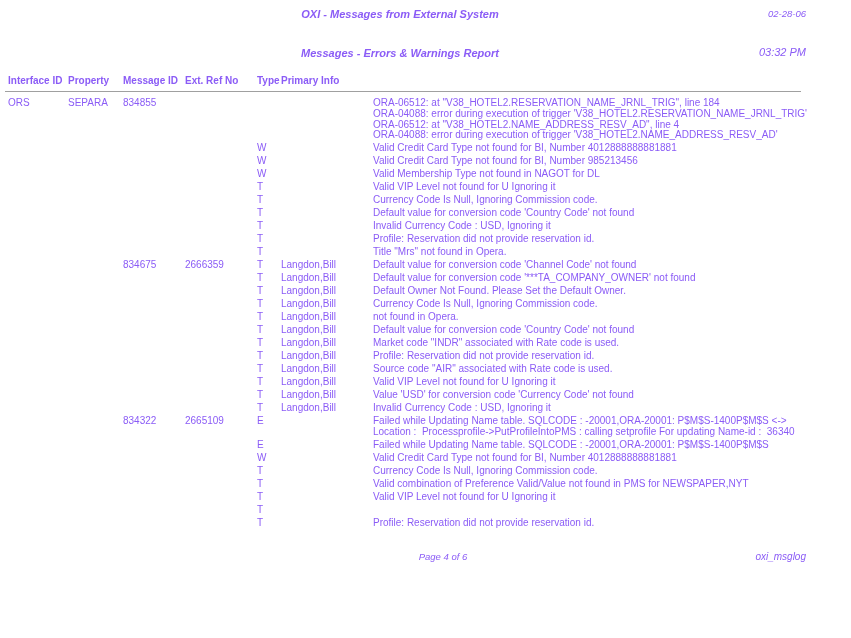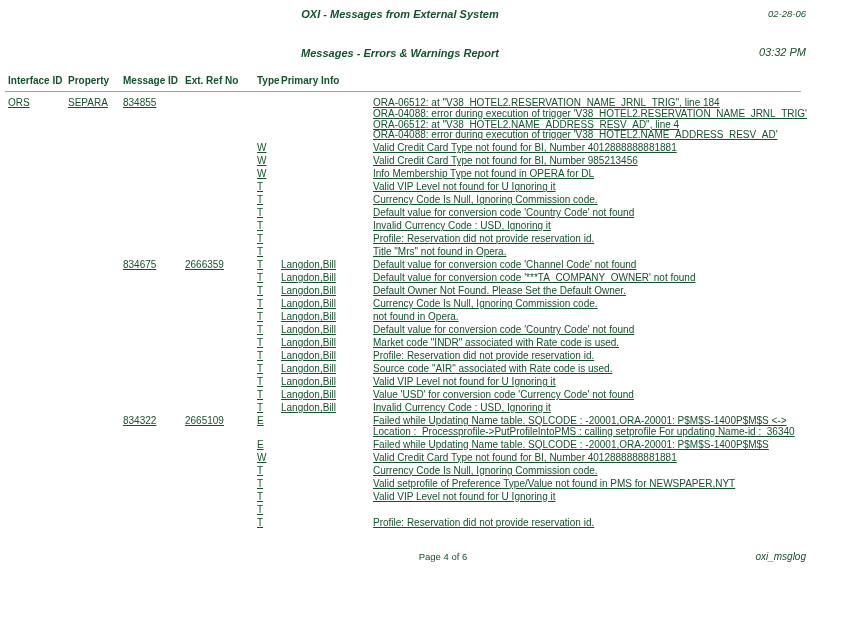--- a/index.html
+++ b/index.html
@@ -2,21 +2,21 @@
 <html><head>
 <meta charset="utf-8">
 <style>
   * { box-sizing: border-box; margin: 0; padding: 0; }
   html, body { background: #ffffff; }
   .page {
     position: relative;
     width: 851px;
     height: 638px;
     background: #ffffff;
-    color: #14532d;
+    color: #8b5cf6;
     font-family: "Liberation Sans", sans-serif;
     overflow: hidden;
   }
   .report-title {
     position: absolute;
     top: 8px; left: 400px;
     transform: translateX(-50%);
     font-size: 11px;
     font-weight: bold;
     font-style: italic;
@@ -61,35 +61,35 @@
     top: 91px; left: 5px;
     width: 796px;
     border-top: 1px solid #a0a0a0;
   }
   .table-body {
     position: absolute;
     top: 98px; left: 0;
     width: 851px;
     padding-left: 8px;
     font-size: 10px;
-    text-decoration: underline;
   }
   .row { margin-bottom: 2.2px; }
   .cell {
     line-height: 10.8px;
     white-space: nowrap;
     overflow: visible;
   }
   .text-cell { padding-right: 40px; }
   .text-line { line-height: 10.8px; white-space: pre; }
   .footer-page {
     position: absolute;
     top: 551px; left: 443px;
     transform: translateX(-50%);
     font-size: 9.5px;
+    font-style: italic;
     white-space: nowrap;
   }
   .footer-report-name {
     position: absolute;
     top: 551px; right: 45px;
     font-size: 10px;
     font-style: italic;
   }
 </style>
 </head>
@@ -151,21 +151,21 @@
         </div>
       </div>
       <div class="row grid-cols">
         <div class="cell"></div>
         <div class="cell"></div>
         <div class="cell"></div>
         <div class="cell"></div>
         <div class="cell">W</div>
         <div class="cell"></div>
         <div class="cell text-cell">
-          <div class="text-line">Info Membership Type not found in OPERA for DL</div>
+          <div class="text-line">Valid Membership Type not found in NAGOT for DL</div>
         </div>
       </div>
       <div class="row grid-cols">
         <div class="cell"></div>
         <div class="cell"></div>
         <div class="cell"></div>
         <div class="cell"></div>
         <div class="cell">T</div>
         <div class="cell"></div>
         <div class="cell text-cell">
@@ -405,21 +405,21 @@
         </div>
       </div>
       <div class="row grid-cols">
         <div class="cell"></div>
         <div class="cell"></div>
         <div class="cell"></div>
         <div class="cell"></div>
         <div class="cell">T</div>
         <div class="cell"></div>
         <div class="cell text-cell">
-          <div class="text-line">Valid setprofile of Preference Type/Value not found in PMS for NEWSPAPER,NYT</div>
+          <div class="text-line">Valid combination of Preference Valid/Value not found in PMS for NEWSPAPER,NYT</div>
         </div>
       </div>
       <div class="row grid-cols">
         <div class="cell"></div>
         <div class="cell"></div>
         <div class="cell"></div>
         <div class="cell"></div>
         <div class="cell">T</div>
         <div class="cell"></div>
         <div class="cell text-cell">

